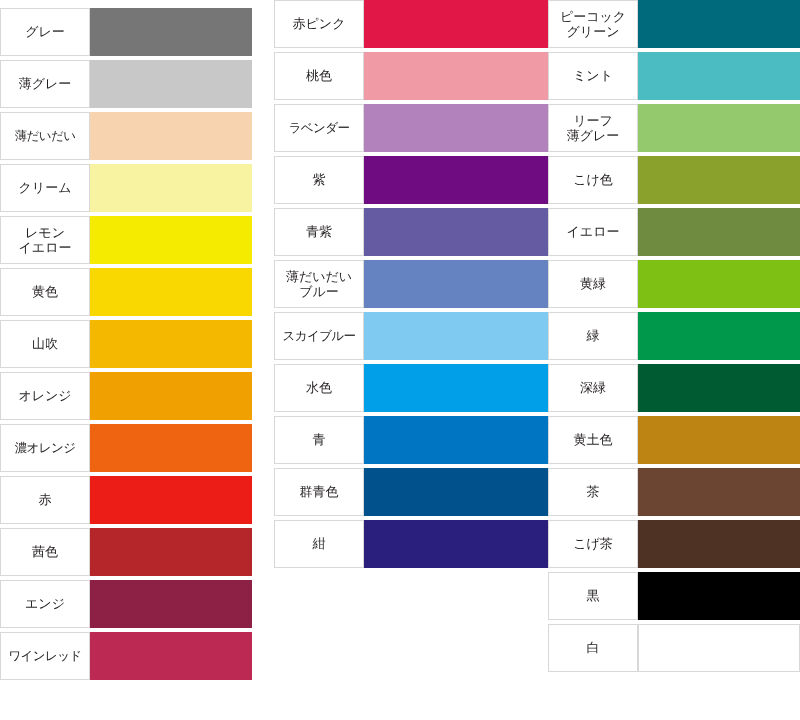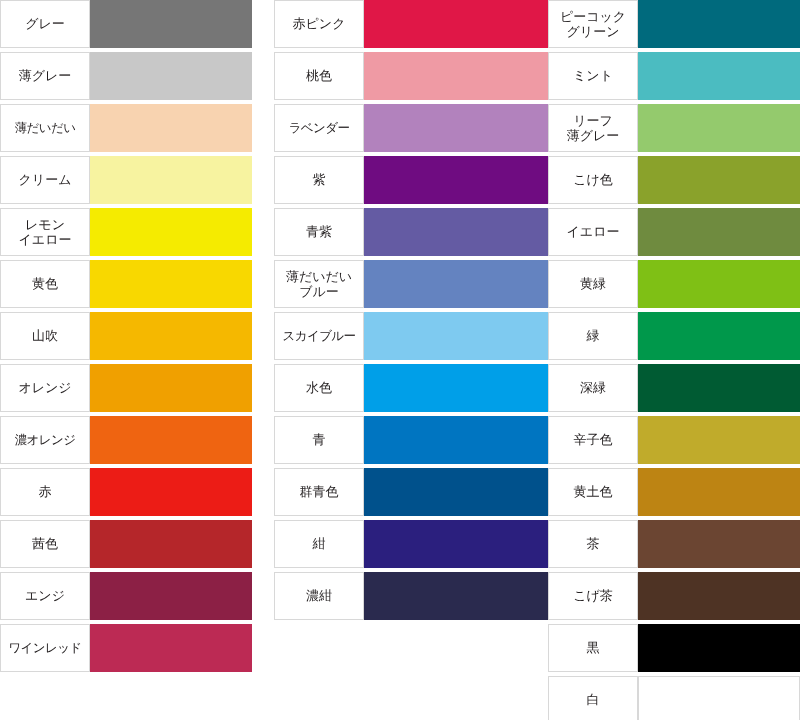--- a/index.html
+++ b/index.html
@@ -15,21 +15,21 @@
   }
   #palette {
     position: relative;
     width: 800px;
     height: 720px;
   }
   .column {
     position: absolute;
     top: 0;
   }
-  #col-0 { left: 0px;   width: 252px; }
+  #col-0 { left: 0px;   width: 252px; margin-top: 8px; }
   #col-1 { left: 274px; width: 280px; }
   #col-2 { left: 548px; width: 252px; }
 
   .swatch-row {
     position: relative;
     height: 48px;
     margin-bottom: 4px;
     display: flex;
     align-items: stretch;
   }
@@ -163,24 +163,20 @@
         <div class="swatch-color" style="background: rgb(0, 117, 193);"></div>
       </div>
       <div class="swatch-row">
         <div class="swatch-label">群青色</div>
         <div class="swatch-color" style="background: rgb(0, 81, 140);"></div>
       </div>
       <div class="swatch-row">
         <div class="swatch-label">紺</div>
         <div class="swatch-color" style="background: rgb(43, 31, 126);"></div>
       </div>
-      <div class="swatch-row">
-        <div class="swatch-label">濃紺</div>
-        <div class="swatch-color" style="background: rgb(42, 42, 78);"></div>
-      </div>
     </div>
   <div class="column" id="col-2">
       <div class="swatch-row">
         <div class="swatch-label">ピーコック
 グリーン</div>
         <div class="swatch-color" style="background: rgb(0, 106, 125);"></div>
       </div>
       <div class="swatch-row">
         <div class="swatch-label">ミント</div>
         <div class="swatch-color" style="background: rgb(75, 188, 193);"></div>
@@ -202,24 +198,20 @@
         <div class="swatch-label">黄緑</div>
         <div class="swatch-color" style="background: rgb(127, 192, 21);"></div>
       </div>
       <div class="swatch-row">
         <div class="swatch-label">緑</div>
         <div class="swatch-color" style="background: rgb(0, 152, 75);"></div>
       </div>
       <div class="swatch-row">
         <div class="swatch-label">深緑</div>
         <div class="swatch-color" style="background: rgb(0, 91, 51);"></div>
-      </div>
-      <div class="swatch-row">
-        <div class="swatch-label">辛子色</div>
-        <div class="swatch-color" style="background: rgb(192, 171, 43);"></div>
       </div>
       <div class="swatch-row">
         <div class="swatch-label">黄土色</div>
         <div class="swatch-color" style="background: rgb(189, 132, 19);"></div>
       </div>
       <div class="swatch-row">
         <div class="swatch-label">茶</div>
         <div class="swatch-color" style="background: rgb(107, 69, 50);"></div>
       </div>
       <div class="swatch-row">

